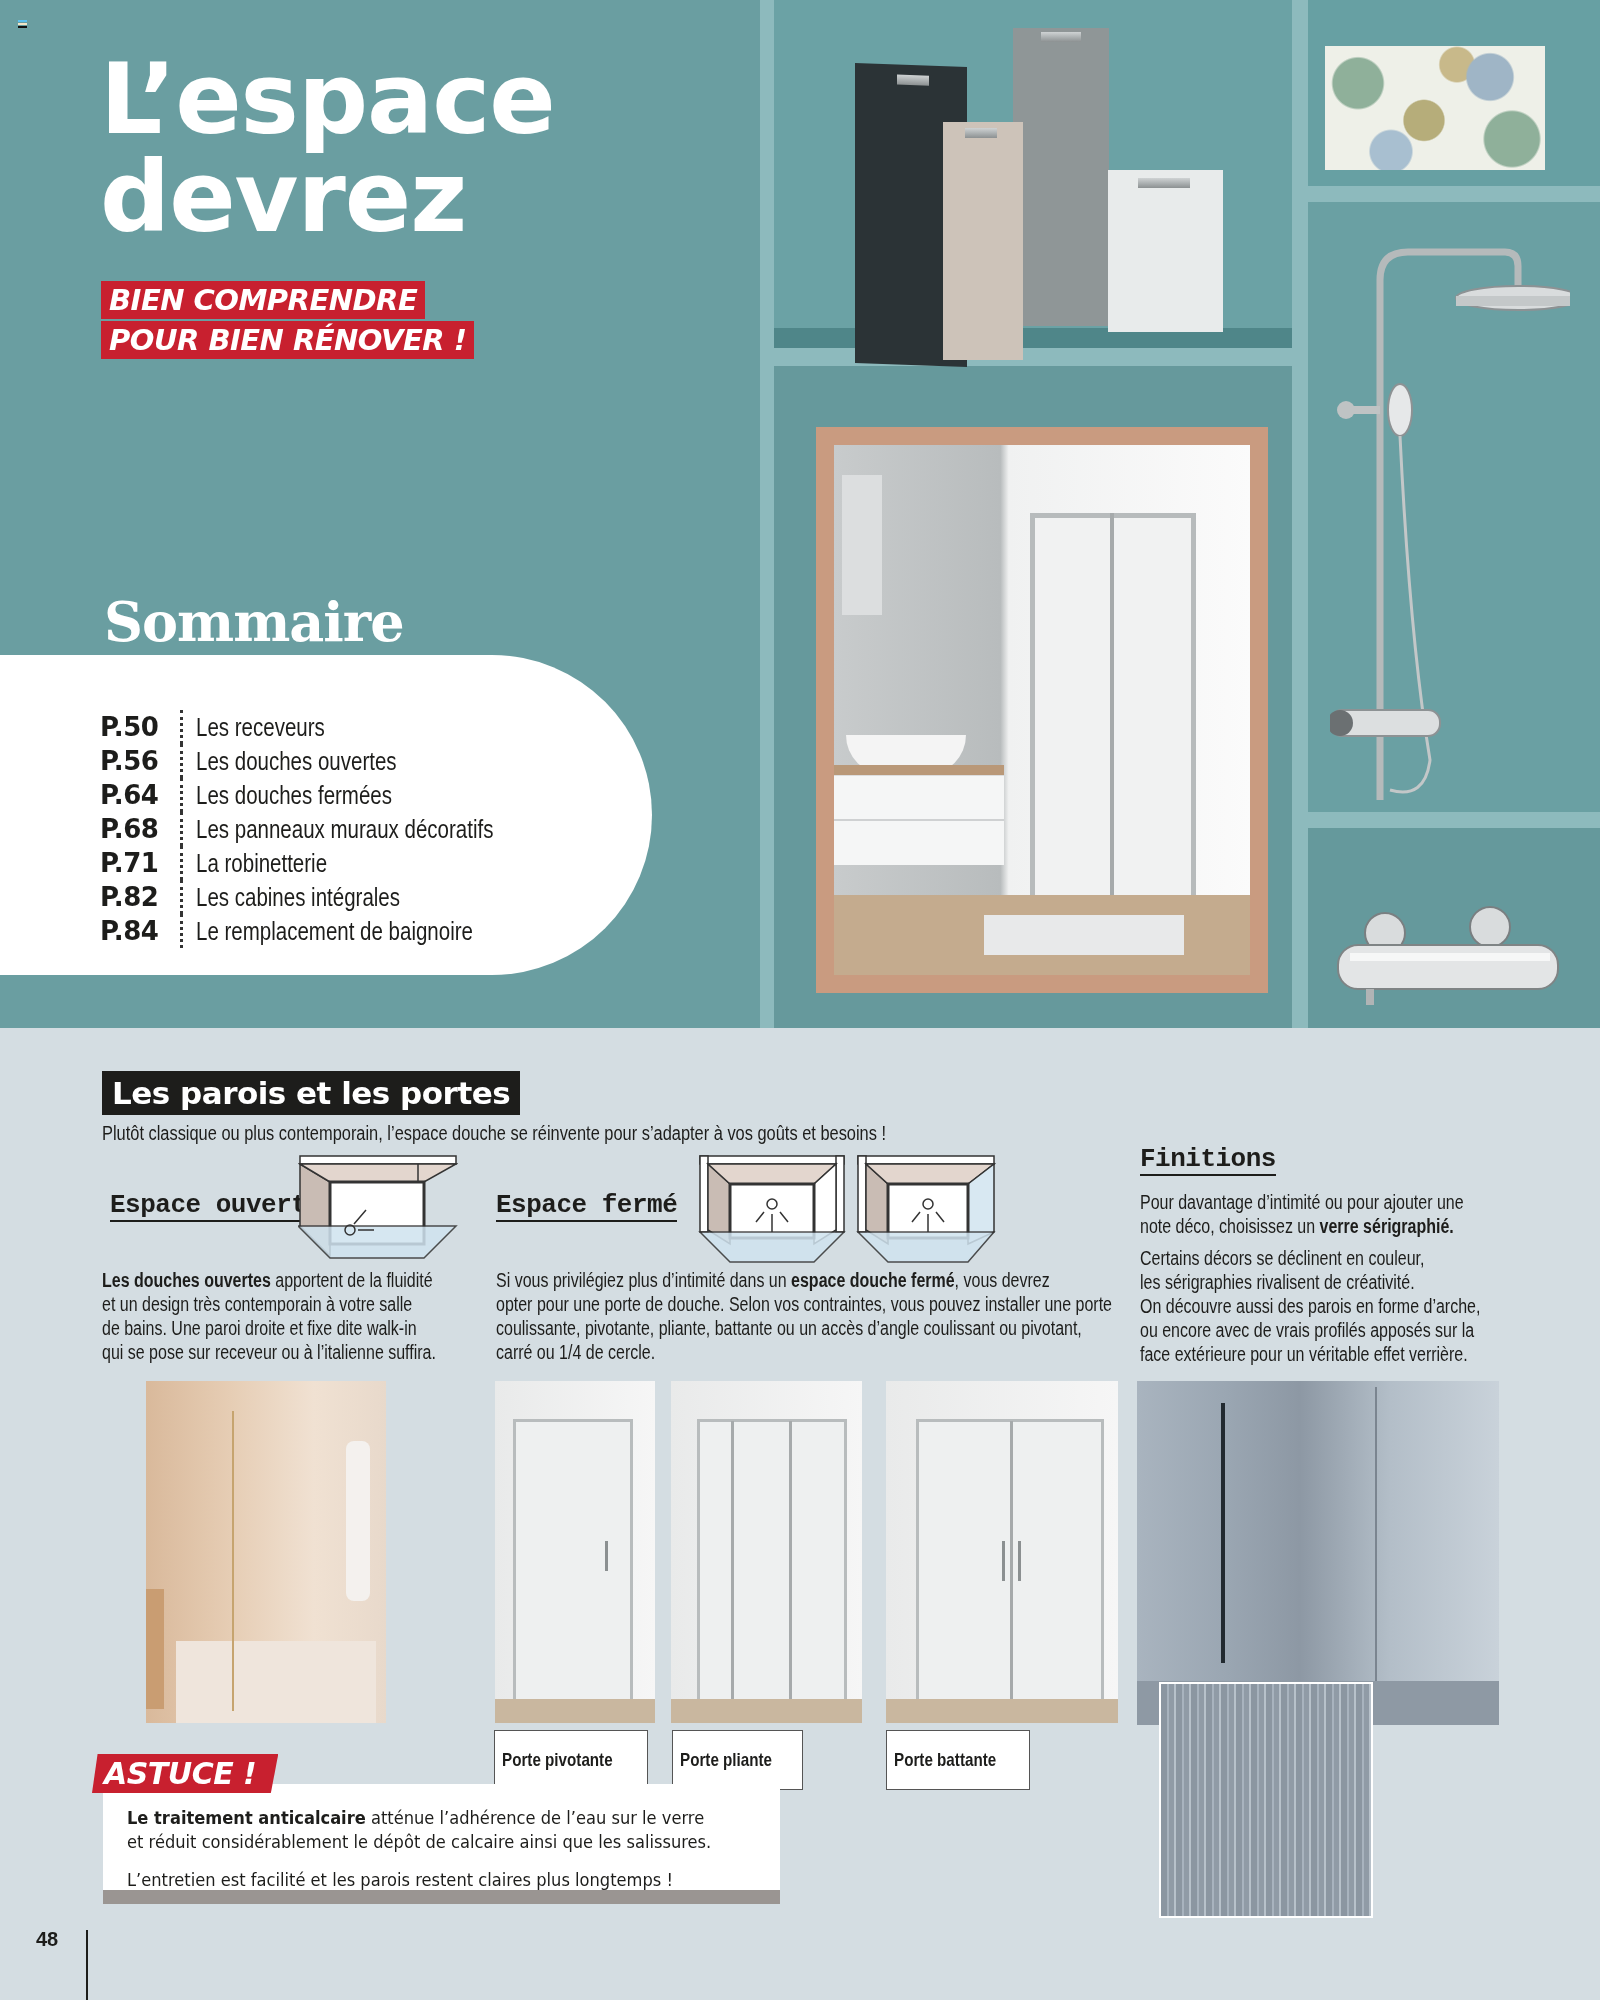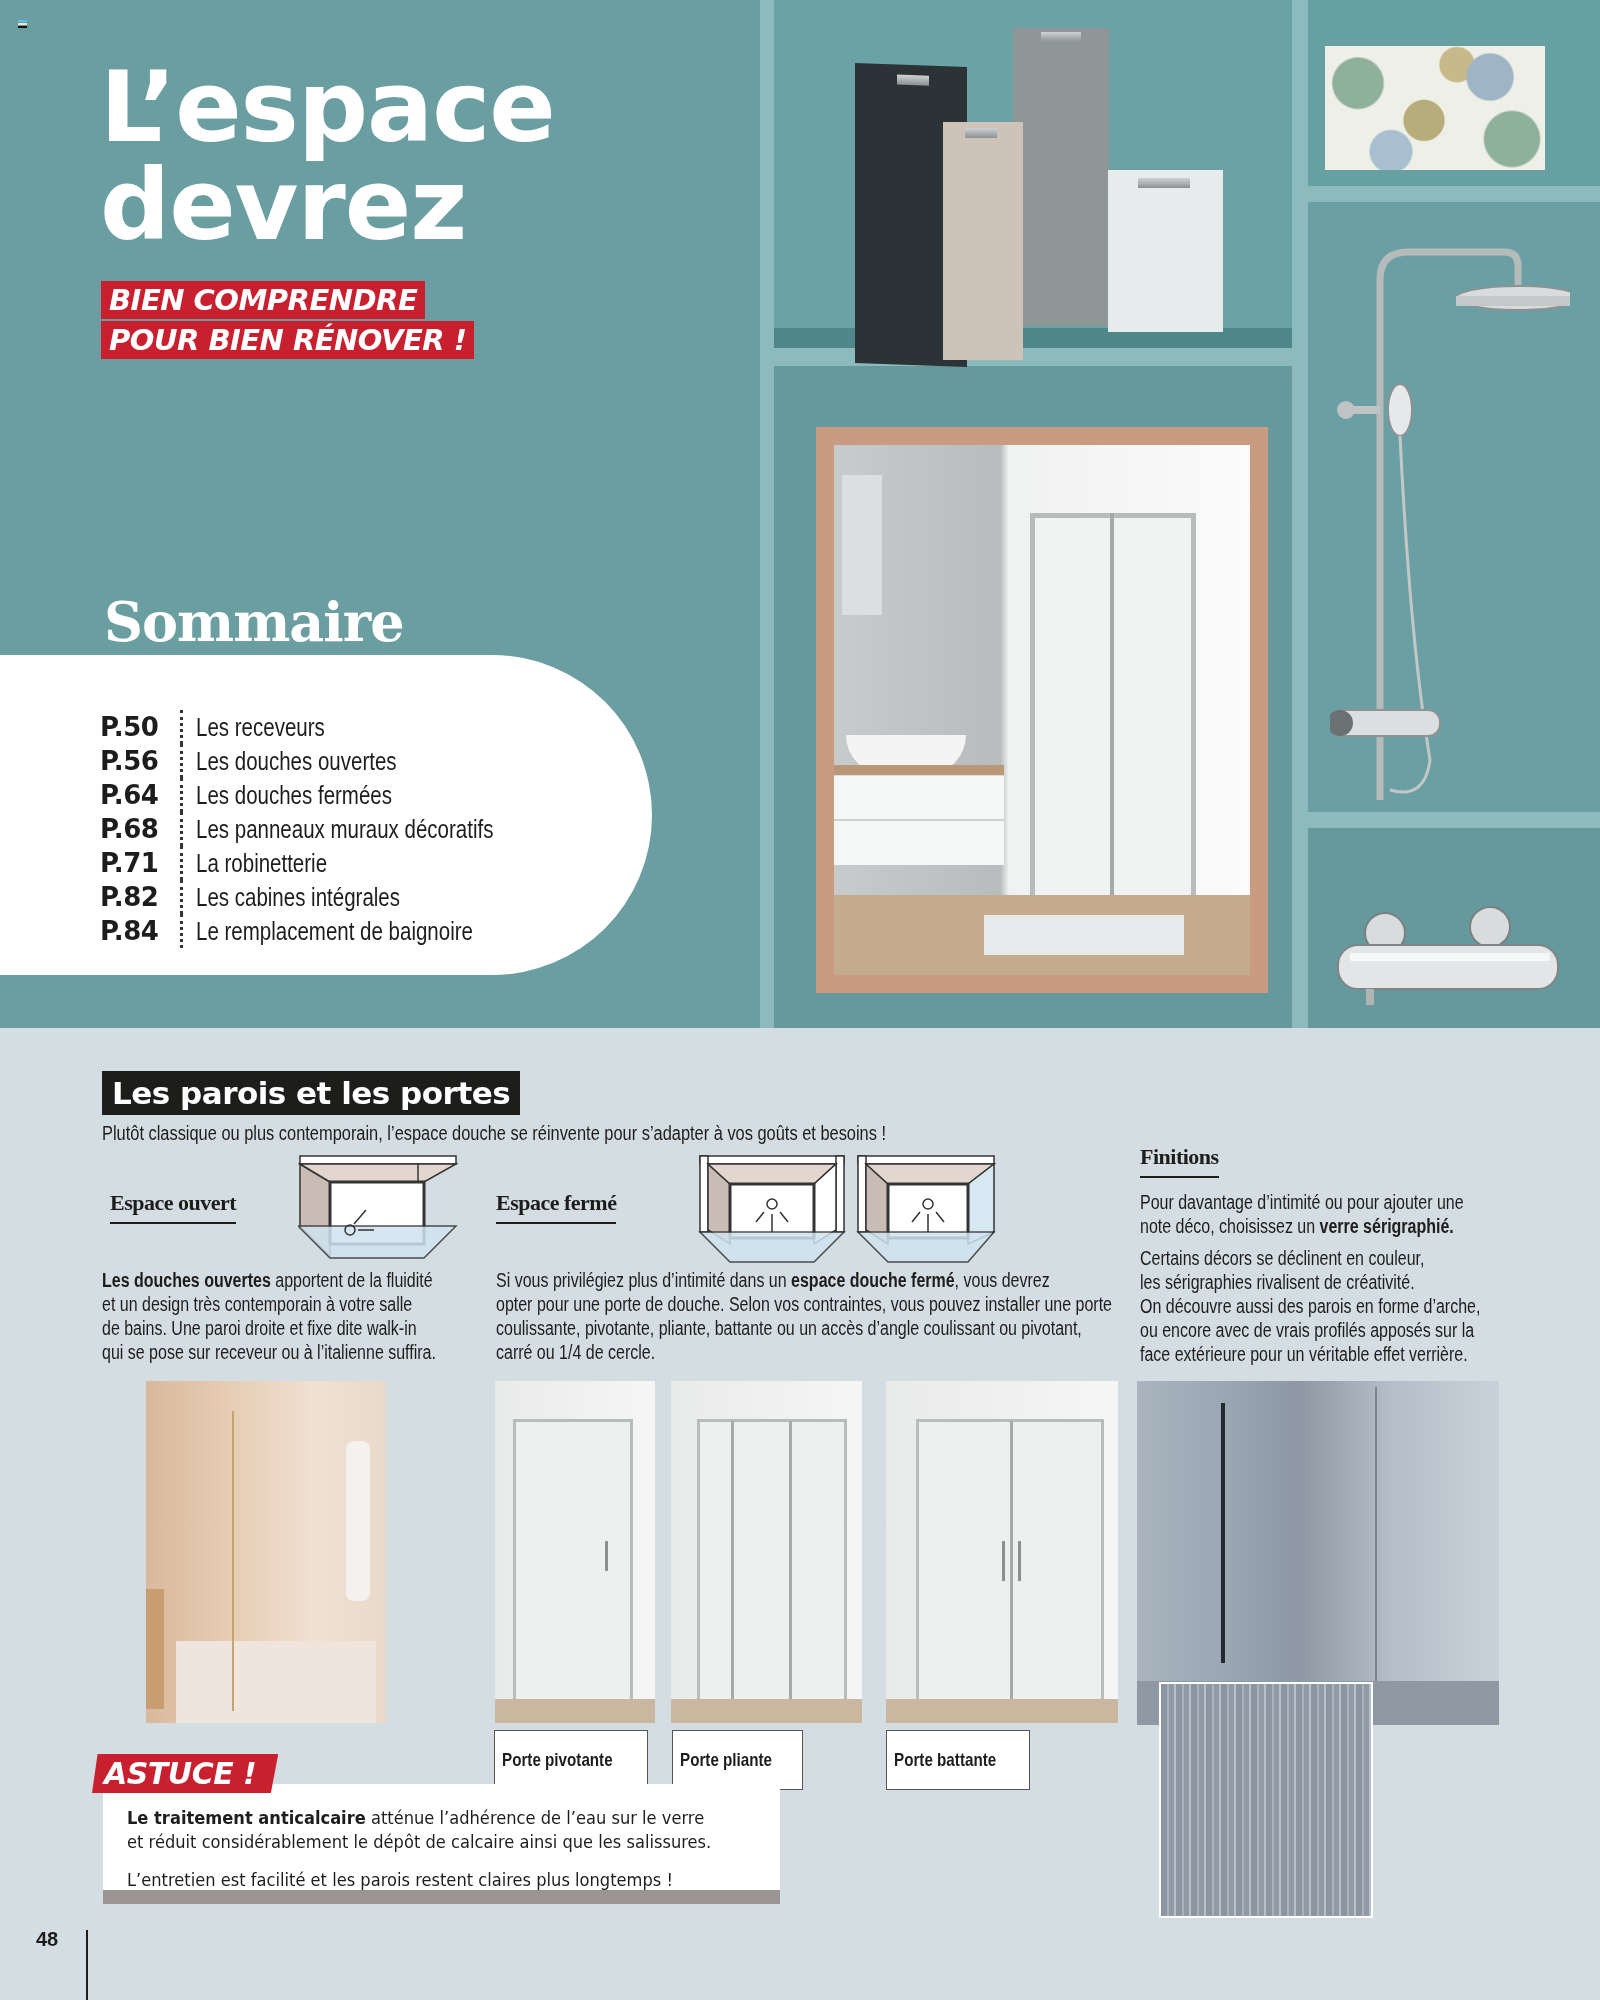--- a/index.html
+++ b/index.html
@@ -7,21 +7,21 @@
   body { font-family: "Liberation Sans", sans-serif; background: #d4dde2; position: relative; color: #1d1d1b; }
 
   
   .hero { position: absolute; left: 0; top: 0; width: 1600px; height: 1028px; background: #6a9ea1; overflow: hidden; }
   .hero .frame-line { position: absolute; background: #8dbabd; }
   .hero .cell { position: absolute; background: #5f9699; }
 
   .flag { position: absolute; left: 18px; top: 20px; width: 9px; height: 10px; }
   .flag div { height: 2px; margin-bottom: 1px; }
 
-  .title { position: absolute; left: 100px; top: 58px; color: #fff; font-weight: 900; font-size: 98px; line-height: 98px; letter-spacing: -1px; font-family: "DejaVu Sans", sans-serif; }
+  .title { position: absolute; left: 100px; top: 50px; color: #fff; font-weight: 900; font-size: 98px; line-height: 98px; letter-spacing: -1px; font-family: "DejaVu Sans", sans-serif; }
   .title span { display: block; }
   .tag { position: absolute; left: 101px; background: #c8202f; color: #fff; font-weight: 900; font-style: italic; font-size: 29px; padding: 2px 8px 2px 8px; line-height: 34px; font-family: "DejaVu Sans", sans-serif; letter-spacing: -0.5px; }
 
   .sommaire-title { position: absolute; left: 104px; top: 590px; color: #fff; font-family: "DejaVu Serif", serif; font-weight: bold; font-size: 54px; letter-spacing: -1px; }
   .sommaire-panel { position: absolute; left: -40px; top: 655px; width: 692px; height: 320px; background: #fff; border-radius: 0 170px 170px 0; }
   .toc { position: absolute; left: 100px; top: 710px; }
   .toc-row { display: flex; height: 34px; align-items: center; }
   .toc-page { width: 80px; font-weight: 800; font-size: 26px; color: #1d1d1b; font-family: "DejaVu Sans", sans-serif; letter-spacing: -0.5px; }
   .toc-sep { width: 16px; align-self: stretch; border-left: 3px dotted #333; margin-left: 0; }
   .toc-label { font-family: "Liberation Sans Narrow", "Liberation Sans", sans-serif; font-size: 25px; color: #1d1d1b; transform: scaleX(0.82); transform-origin: left center; white-space: nowrap; margin-left: 0; }
@@ -31,21 +31,21 @@
   .handle { position: absolute; background: linear-gradient(#cfd3d4, #8c9192); height: 10px; }
 
   
   .mirror { position: absolute; left: 816px; top: 427px; width: 452px; height: 566px; background: #c99b80; padding: 18px; }
   .mirror-inner { width: 100%; height: 100%; background: linear-gradient(90deg, #c8cbcc 0%, #b8bcbd 40%, #f0f1f1 42%, #fbfbfb 100%); position: relative; overflow: hidden; }
 
   
   .sec-title { position: absolute; left: 102px; top: 1071px; background: #1d1d1b; color: #fff; font-size: 31px; font-weight: 700; padding: 4px 10px 4px 10px; font-family: "DejaVu Sans", sans-serif; letter-spacing: -0.5px; line-height: 36px; }
   .sec-intro { position: absolute; left: 102px; top: 1122px; font-size: 20px; color: #1d1d1b; transform: scaleX(0.82); transform-origin: left; white-space: nowrap; }
 
-  .h3 { position: absolute; font-family: Liberation Serif, serif; font-weight: 700; font-size: 22px; letter-spacing: -0.5px; color: #1d1d1b; padding-bottom: 6px; border-bottom: 2px solid #1d1d1b; }
+  .h3 { position: absolute; font-family: Liberation Mono, monospace; font-weight: 700; font-size: 26px; letter-spacing: -0.5px; color: #1d1d1b; border-bottom: 2px solid #1d1d1b; }
 
   .para { position: absolute; font-size: 19.5px; line-height: 24px; color: #1d1d1b; transform: scaleX(0.82); transform-origin: left top; white-space: nowrap; }
   .para b { font-weight: 700; }
 
   .photo { position: absolute; overflow: hidden; }
   .caption { position: absolute; background: #fff; border: 1.5px solid #555; font-size: 19px; font-weight: 700; padding: 18px 7px; white-space: nowrap; }
   .caption span { display: inline-block; transform: scaleX(0.8); transform-origin: left; }
 
   .astuce-tag { position: absolute; left: 92px; top: 1754px; background: #c8202f; color: #fff; font-weight: 900; font-style: italic; font-size: 30px; padding: 2px 22px 2px 12px; clip-path: polygon(3% 0, 100% 0, 96% 100%, 0 100%); font-family: "DejaVu Sans", sans-serif; letter-spacing: -0.5px; }
   .astuce-box { position: absolute; left: 103px; top: 1784px; width: 677px; height: 120px; background: #fff; border-bottom: 14px solid #9a9592; padding: 22px 24px 12px 24px; font-size: 18.5px; line-height: 24px; color: #1d1d1b; font-family: "DejaVu Sans", sans-serif; }

